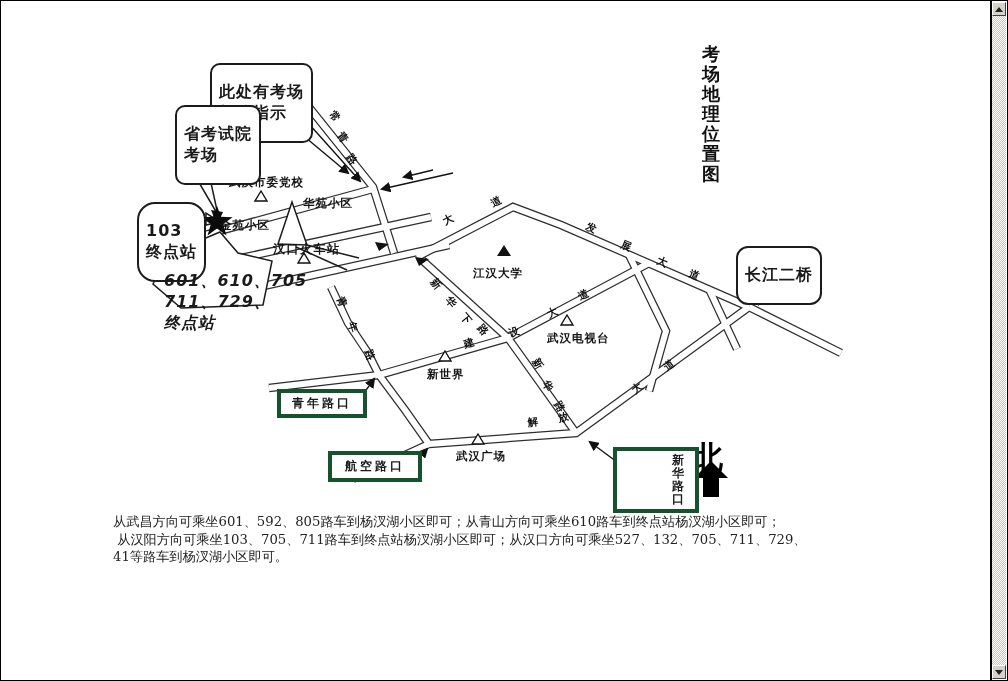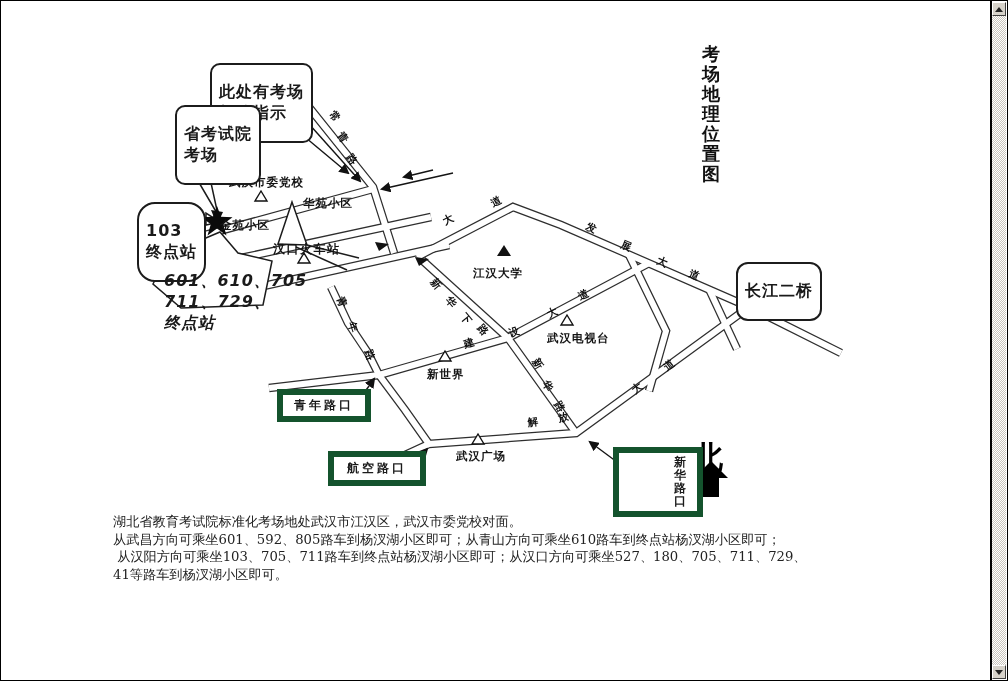--- a/index.html
+++ b/index.html
@@ -3,21 +3,21 @@
 <meta charset="utf-8">
 <style>
   html,body{margin:0;padding:0;background:#888;}
   #frame{position:relative;width:1008px;height:681px;background:#fff;border:1px solid #000;box-sizing:border-box;overflow:hidden;
          font-family:"DejaVu Sans","Liberation Sans",sans-serif;color:#1a1a1a;}
   #content{position:absolute;left:0;top:0;width:991px;height:679px;background:#fff;border-right:2px solid #000;box-sizing:border-box;}
   #map-svg{position:absolute;left:0;top:0;}
   .co{position:absolute;background:#fff;border:2px solid #1c1c1c;border-radius:10px;padding:17px 7px;
       font-size:16px;font-weight:600;line-height:1.3;letter-spacing:1px;white-space:nowrap;z-index:5;}
   .co.noborder{border:none;background:transparent;}
-  .jbox{position:absolute;background:#fff;border:6px solid #14532d;display:flex;align-items:center;justify-content:center;
+  .jbox{position:absolute;background:#fff;border:4px solid #14532d;display:flex;align-items:center;justify-content:center;
         font-size:12px;font-weight:600;letter-spacing:3px;z-index:5;white-space:nowrap;}
   .jbox.vert{letter-spacing:0;word-break:break-all;white-space:normal;line-height:13px;text-align:center;}
   #title-vert{position:absolute;left:699px;top:43px;z-index:4;}
   #title-vert .tchar{font-size:18px;font-weight:800;line-height:20px;text-align:center;width:22px;
         font-family:"DejaVu Serif","Liberation Serif",serif;color:#111;}
   #footer{position:absolute;left:112px;top:512px;z-index:4;font-family:"DejaVu Serif","Liberation Serif",serif;}
   #footer .fline{font-size:13.2px;line-height:17.5px;color:#222;white-space:pre;}
   #north-label{position:absolute;left:691px;top:436px;font-size:31px;font-weight:800;z-index:4;color:#000;}
   
   #scrollbar{position:absolute;right:1px;top:1px;bottom:1px;width:14px;z-index:9;
@@ -158,21 +158,21 @@
     </div>
     <div class="co" style="left:136px;top:201px;border-radius:18px;">
       <div>103</div>
       <div>终点站</div>
     </div>
     <div class="co noborder" style="left:156px;top:253px;font-style:italic;">
       <div>601、610、705</div>
       <div>711、729、</div>
       <div>终点站</div>
     </div>
-    <div class="co" style="left:735px;top:261px;border-radius:12px;">
+    <div class="co" style="left:735px;top:245px;border-radius:12px;">
       <div>长江二桥</div>
     </div>
 
     <div class="jbox" style="left:276px;top:388px;width:82px;height:21px;">
       <span>青年路口</span>
     </div>
     <div class="jbox" style="left:327px;top:450px;width:86px;height:23px;align-items:center;">
       <span>航空路口</span>
     </div>
     <div class="jbox vert" style="left:612px;top:446px;width:34px;height:58px;padding-left:44px;">
@@ -185,23 +185,22 @@
         <div class="tchar">地</div>
         <div class="tchar">理</div>
         <div class="tchar">位</div>
         <div class="tchar">置</div>
         <div class="tchar">图</div>
       </div>
 
     <div id="north-label">北</div>
 
     <div id="footer">
-        <div class="fline">湖北省教育考试院标准化考场地处武汉市江汉区，武汉市委党校对面。</div>
         <div class="fline">从武昌方向可乘坐601、592、805路车到杨汊湖小区即可；从青山方向可乘坐610路车到终点站杨汊湖小区即可；</div>
-        <div class="fline"> 从汉阳方向可乘坐103、705、711路车到终点站杨汊湖小区即可；从汉口方向可乘坐527、180、705、711、729、</div>
+        <div class="fline"> 从汉阳方向可乘坐103、705、711路车到终点站杨汊湖小区即可；从汉口方向可乘坐527、132、705、711、729、</div>
         <div class="fline">41等路车到杨汊湖小区即可。</div>
       </div>
   </div>
 
   <div id="scrollbar">
     <div class="sbtn" style="top:0;">
       <div class="tri-up"></div>
     </div>
     <div class="sbtn" style="bottom:0;">
       <div class="tri-dn"></div>

